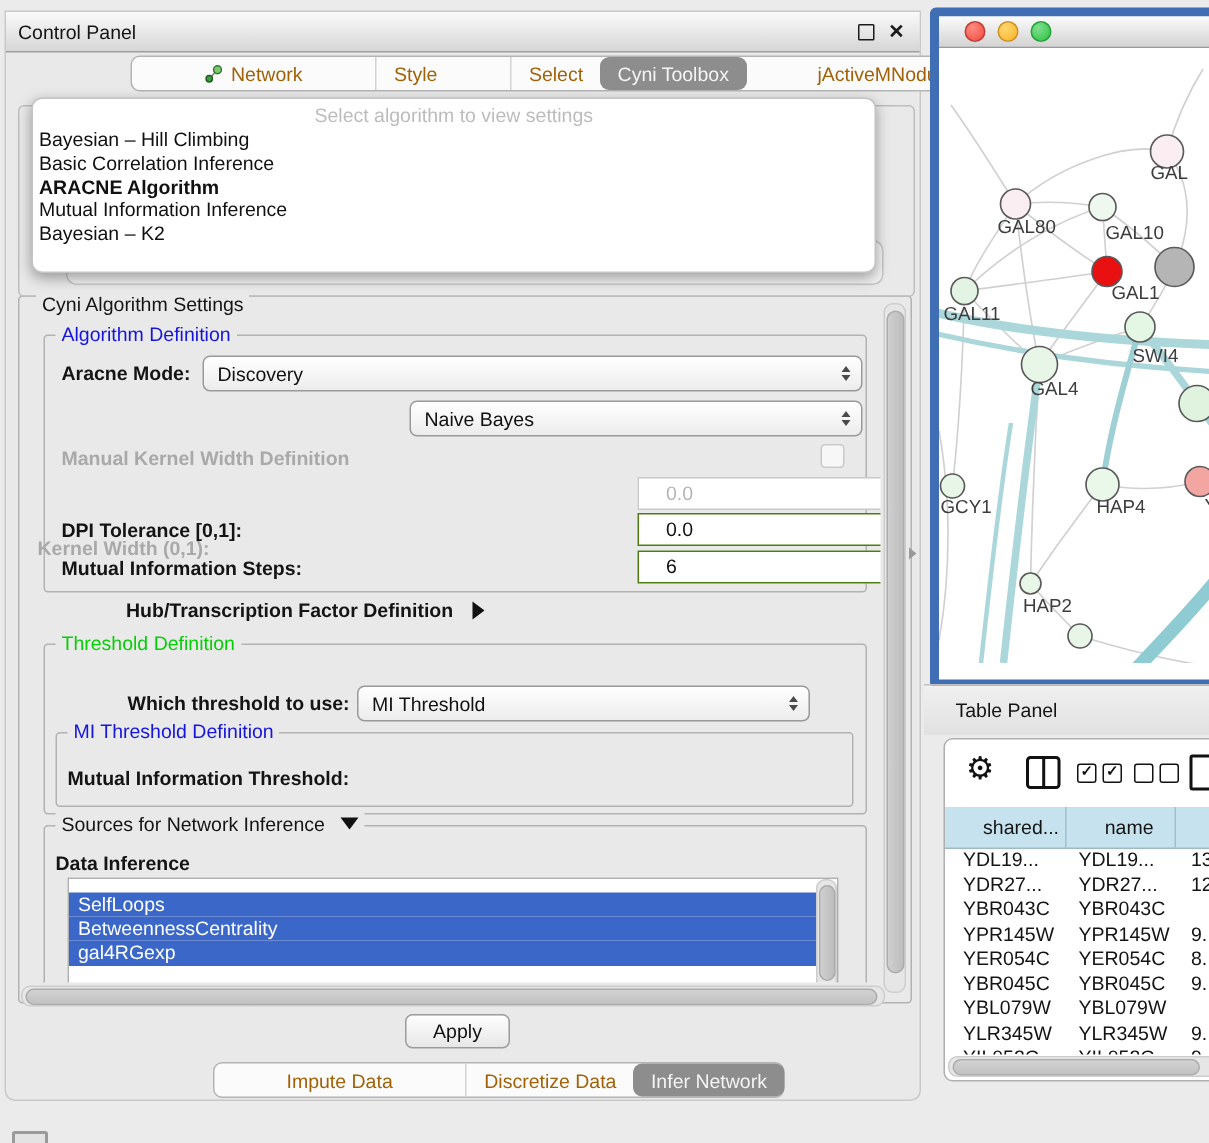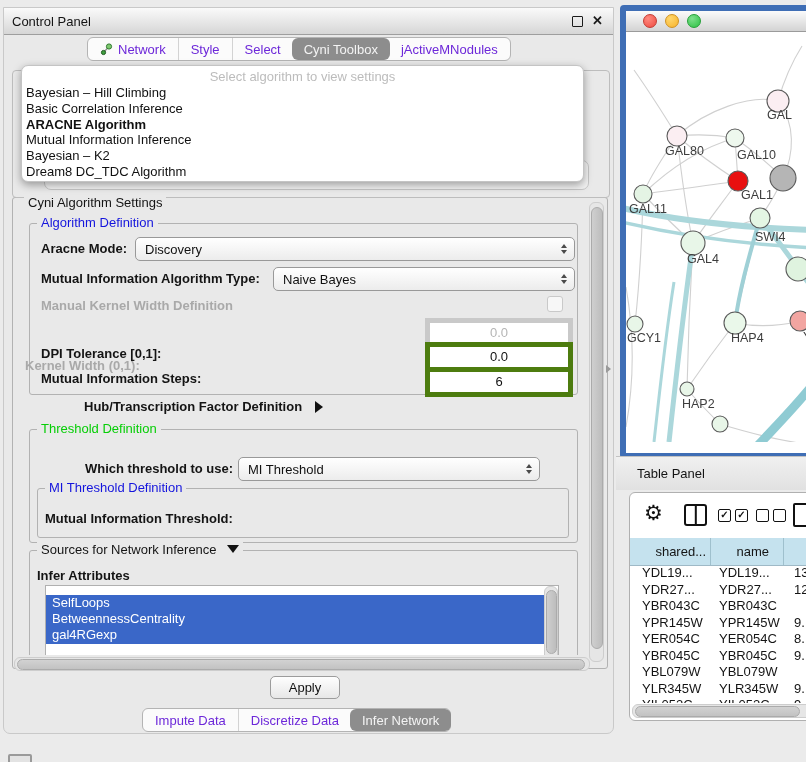--- a/index.html
+++ b/index.html
@@ -10,21 +10,21 @@
   .cp{left:3px;top:7px;width:609px;height:725px;background:#e9e9e9;
       border:1px solid #c9c9c9;border-radius:0 0 7px 7px;}
   .titlebar{left:0;top:0;width:100%;height:26px;background:linear-gradient(#fafafa,#d6d6d6);
       border-bottom:1px solid #9e9e9e;display:flex;align-items:center;}
   .titlebar .t{padding-left:8px;}
   .winbtns{margin-left:auto;display:flex;align-items:center;gap:9px;padding-right:10px;}
   .floatbox{width:9px;height:9px;border:1.6px solid #1b1b1b;border-radius:1px;display:inline-block;}
   .closex{font-weight:bold;font-size:13px;color:#1b1b1b;line-height:10px;}
   .tabbar{height:22px;display:inline-flex;align-items:stretch;background:#fbfbfb;
       border:1px solid #b4b4b4;border-radius:6px;}
-  .tab{display:flex;align-items:center;padding:0 12px;color:#6d28d9;white-space:nowrap;}
+  .tab{display:flex;align-items:center;padding:0 12px;color:#a16207;white-space:nowrap;margin-left:36px;}
   .tab + .tab{border-left:1px solid #d3d3d3;}
   .tab.sel{background:#8d8d8d;color:#f4f4f4;border-radius:6px;border-left:none;margin:0 -1px;}
   .tab.sel + .tab{border-left:none;}
   
   .popup{left:17px;top:57px;width:561px;height:112px;background:#fff;border:1px solid #c4c4c4;
       border-radius:7px;box-shadow:0 3px 9px rgba(0,0,0,.35);z-index:40;padding-top:3px;}
   .ph{text-align:center;color:#bcbcbc;height:16px;line-height:15px;}
   .algo-item{padding-left:4px;height:15.8px;line-height:15.8px;color:#111;}
   .algo-item.bold{font-weight:bold;}
   .ghostbox{left:8px;top:62px;width:596px;height:126px;border:1px solid #bdbdbd;border-radius:4px;z-index:1;}
@@ -34,21 +34,21 @@
   .group{border:1px solid #b2b2b2;border-radius:3px;}
   .gtitle{position:absolute;background:#e9e9e9;padding:0 4px;white-space:nowrap;z-index:3;}
   .blue{color:#1414dd;} .green{color:#06ce06;}
   .lbl{font-weight:bold;color:#141414;white-space:nowrap;text-align:center;}
   .glbl{color:#a9a9a9;}
   .combo{height:22px;border:1px solid #999;border-radius:5px;background:linear-gradient(#ffffff,#ececec);
       display:flex;align-items:center;padding-left:9px;color:#111;}
   .stepper{position:absolute;right:7px;display:flex;flex-direction:column;gap:2px;}
   .stepper .u{width:0;height:0;border-left:3.5px solid transparent;border-right:3.5px solid transparent;border-bottom:4.5px solid #4a4a4a;}
   .stepper .d{width:0;height:0;border-left:3.5px solid transparent;border-right:3.5px solid transparent;border-top:4.5px solid #4a4a4a;}
-  .field{height:20px;border:5px solid #4d7c0f;background:#fff;text-align:center;padding:0 6px;line-height:20px;color:#111;}
+  .field{height:20px;border:1px solid #4d7c0f;background:#fff;text-align:left;padding:0 18px;line-height:20px;color:#111;}
   .field.dis{color:#b5b5b5;border-color:#c9c9c9;}
   .checkbox{width:14px;height:14px;border:1px solid #c9c9c9;border-radius:3px;background:#f7f7f7;}
   .attr{height:16.2px;line-height:16.2px;padding-left:6px;background:#3a67c8;color:#fff;white-space:nowrap;overflow:hidden;}
   .sbar-v{background:#e6e6e6;border:1px solid #cdcdcd;border-radius:6px;}
   .thumb{background:linear-gradient(90deg,#cfcfcf,#bdbdbd);border-radius:6px;border:1px solid #ababab;}
   .thumb-h{background:linear-gradient(#d2d2d2,#c2c2c2);border-radius:6px;border:1px solid #ababab;}
   .btn{border:1px solid #9c9c9c;border-radius:5px;background:linear-gradient(#fefefe,#e7e7e7);
       display:flex;align-items:center;justify-content:center;color:#111;}
   .arrow-right{display:inline-block;width:0;height:0;border-top:6px solid transparent;border-bottom:6px solid transparent;
       border-left:8px solid #111;margin-left:9px;vertical-align:-2px;}
@@ -118,42 +118,40 @@
   <div class="abs ghostcombo">galFiltered.sif default node</div>
 
   <div class="abs popup">
     <div class="ph">Select algorithm to view settings</div>
     <div id="algo-list">
         <div class="algo-item">Bayesian – Hill Climbing</div>
         <div class="algo-item">Basic Correlation Inference</div>
         <div class="algo-item bold">ARACNE Algorithm</div>
         <div class="algo-item">Mutual Information Inference</div>
         <div class="algo-item">Bayesian – K2</div>
-        <div class="algo-item">Dream8 DC_TDC Algorithm</div>
       </div>
   </div>
 
   <div class="abs group" style="left:8px;top:189px;width:594px;height:470px;"></div>
   <div class="abs gtitle" style="left:20px;top:187px;">Cyni Algorithm Settings</div>
 
   <div class="abs" style="left:9px;top:193px;width:574px;height:454px;overflow:hidden;">
 
     <div class="abs group" style="left:16px;top:22px;width:547px;height:170px;"></div>
     <div class="abs gtitle blue" style="left:24px;top:14px;">Algorithm Definition</div>
 
     <div class="abs lbl" style="left:28px;top:40px;">Aracne Mode:</div>
     <div class="abs combo" style="left:122px;top:36px;width:429px;">
       <span>Discovery</span>
       <span class="stepper">
           <span class="u"></span>
           <span class="d"></span>
         </span>
     </div>
 
-    <div class="abs lbl" style="left:28px;top:70px;">Mutual Information Algorithm Type:</div>
     <div class="abs combo" style="left:260px;top:66px;width:291px;">
       <span>Naive Bayes</span>
       <span class="stepper">
           <span class="u"></span>
           <span class="d"></span>
         </span>
     </div>
 
     <div class="abs lbl glbl" style="left:28px;top:97px;">Manual Kernel Width Definition</div>
     <div class="abs checkbox" style="left:534px;top:95px;"></div>
@@ -186,21 +184,21 @@
 
     <div class="abs group" style="left:24px;top:287px;width:530px;height:48px;"></div>
     <div class="abs gtitle blue" style="left:32px;top:279px;">MI Threshold Definition</div>
     <div class="abs lbl" style="left:32px;top:310px;">Mutual Information Threshold:</div>
 
     <div class="abs group" style="left:16px;top:349px;width:547px;height:140px;"></div>
     <div class="abs gtitle" style="left:24px;top:341px;">
       <span>Sources for Network Inference</span>
       <span class="arrow-down"></span>
     </div>
-    <div class="abs lbl" style="left:24px;top:367px;">Infer Attributes</div>
+    <div class="abs lbl" style="left:24px;top:367px;">Data Inference</div>
 
     <div class="abs" style="left:32px;top:384px;width:512px;height:75px;background:#fff;border:1px solid #b0b0b0;">
       <div id="attr-list" style="margin-right:13px;padding-top:9px;">
           <div class="attr">SelfLoops</div>
           <div class="attr">BetweennessCentrality</div>
           <div class="attr">gal4RGexp</div>
         </div>
       <div class="abs sbar-v" style="right:0;top:0;width:12px;height:75px;">
         <div class="abs thumb" style="left:1px;top:3px;width:9px;height:62px;"></div>
       </div>

